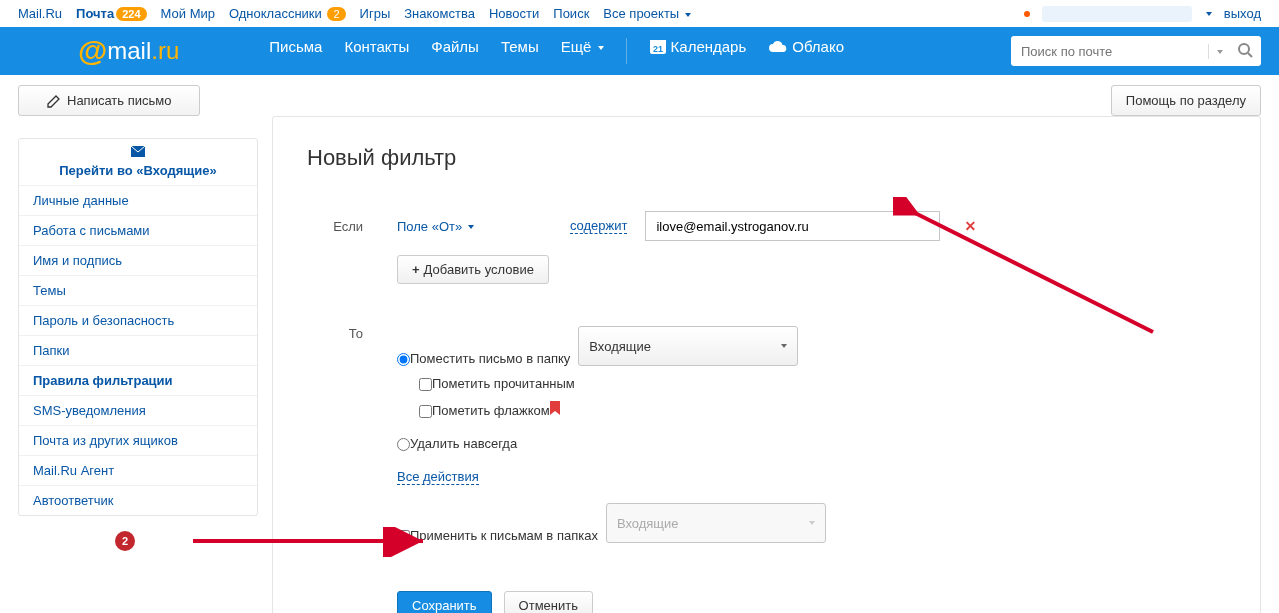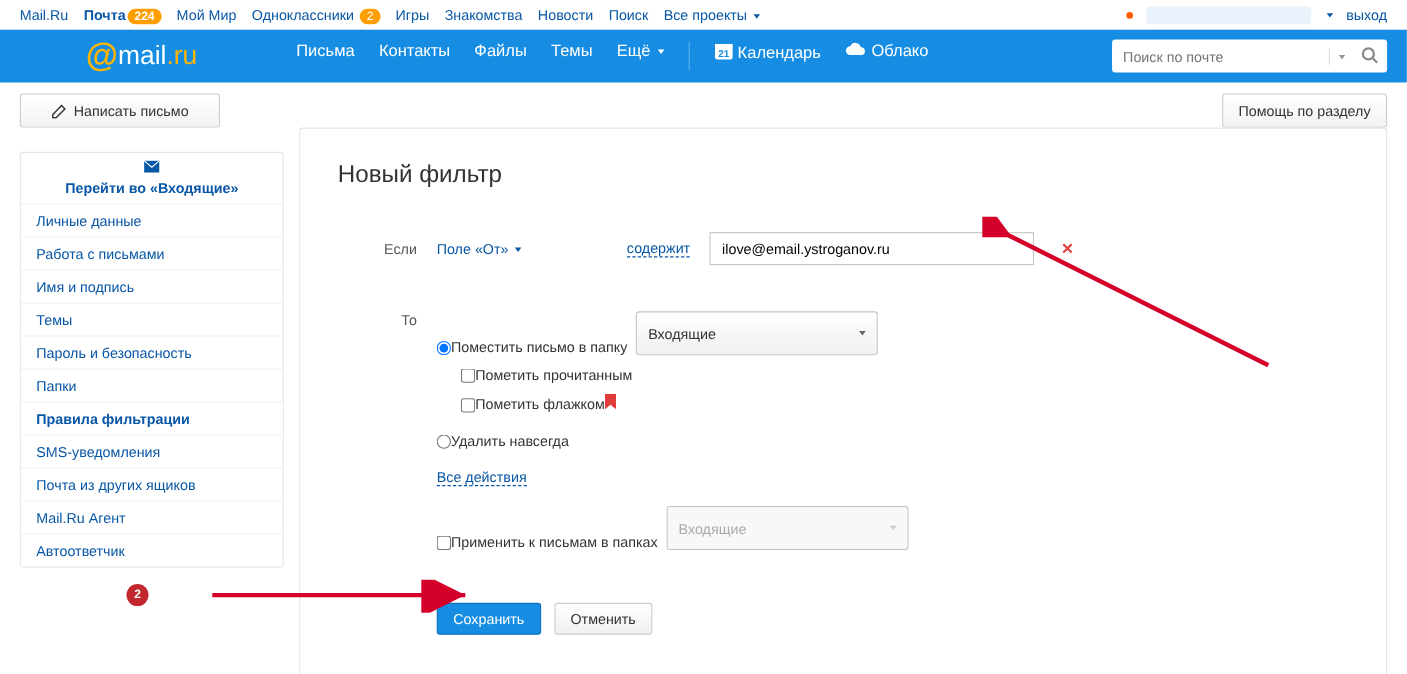--- a/index.html
+++ b/index.html
@@ -44,21 +44,21 @@
   .side-list .item.inbox { font-weight:bold; display:flex; align-items:center; gap:6px;flex-direction:column; }
   .side-list .item.active { font-weight:bold; background:#fff; }
 
   
   .main { flex:1; position:relative; }
   .help-btn { float:right; border:1px solid #ccc; background:linear-gradient(#fff,#f2f2f2); padding:7px 14px; border-radius:3px; font-size:13px; cursor:pointer; color:#333; }
   .content { clear:both; border:1px solid #e5e5e5; border-radius:3px; margin-top:22px; padding: 28px 34px 40px; position:relative; }
   h1 { font-size:22px; font-weight:normal; color:#333; margin-bottom: 40px; }
 
   .form-row { display:flex; align-items:center; margin-bottom: 14px; }
-  .row-label { width: 90px; text-align:right; color:#555; padding-right: 18px; font-size:13px; }
+  .row-label { width: 90px; text-align:right; color:#555; padding-right: 34px; font-size:13px; }
   .row-body { flex:1; display:flex; align-items:center; gap:18px; flex-wrap:wrap; }
 
   .field-select { color:#0857a6; cursor:pointer; font-size:13px; }
   .field-select .tri-down { border-top-color:#0857a6; }
   .contains { color:#0857a6; border-bottom:1px dashed #0857a6; cursor:pointer; font-size:13px; }
   .value-input { border:1px solid #c6c6c6; height:30px; width:295px; padding:0 10px; font-size:13px; outline:none; }
   .remove-x { color:#e03c3c; font-size:14px; cursor:pointer; font-weight:bold; margin-left:6px; }
 
   .btn { border:1px solid #ccc; background:linear-gradient(#fff,#f0f0f0); padding:6px 14px; border-radius:3px; font-size:13px; cursor:pointer; color:#333; }
   .btn.primary { background:#168de2; border-color:#0f73bb; color:#fff; }
@@ -187,20 +187,26 @@
         <div class="row-label">Если</div>
         <div class="row-body">
           <span class="field-select"><span>Поле «От»</span>&nbsp;<span class="tri-down"></span></span>
           <span style="width:60px"></span>
           <span class="contains">содержит</span>
           <input class="value-input" type="text" value="ilove@email.ystroganov.ru" style="">
           <span class="remove-x">✕</span>
         </div>
       </div>
 
+      <div class="form-row">
+        <div class="row-label"></div>
+        <div class="row-body">
+          <button class="btn"><span class="plus">+</span><span>Добавить условие</span></button>
+        </div>
+      </div>
 
       <div style="height:28px"></div>
 
       <div class="form-row" style="align-items:flex-start">
         <div class="row-label">То</div>
         <div class="row-body" style="flex-direction:column; align-items:flex-start; gap:0">
           <div class="radio-row">
             <input type="radio" name="act" checked="" style="">
             <span>Поместить письмо в папку</span>
             <span style="width:8px"></span>

